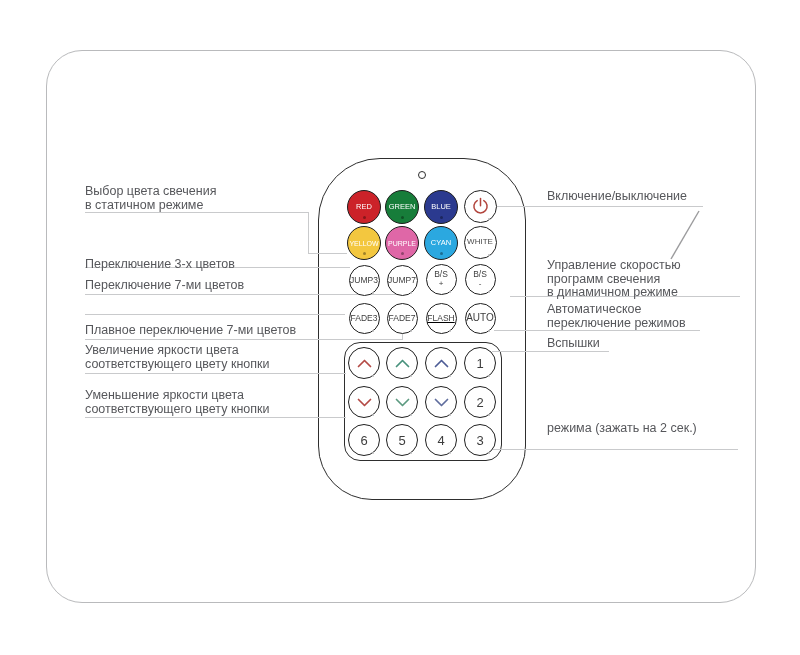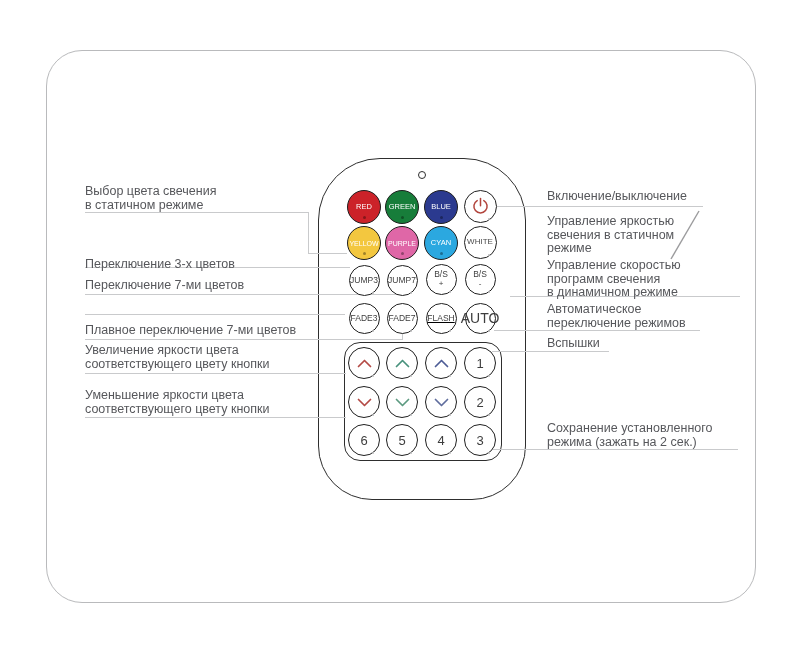--- a/index.html
+++ b/index.html
@@ -104,21 +104,21 @@
       <div class="btn dot-out" style="left: 348.5px; top: 302.5px; width: 31px; height: 31px;">
         <span class="blabel" style="font-size: 8.5px;">FADE3</span>
       </div>
       <div class="btn dot-out" style="left: 386.5px; top: 302.5px; width: 31px; height: 31px;">
         <span class="blabel" style="font-size: 8.5px;">FADE7</span>
       </div>
       <div class="btn dot-out" style="left: 425.5px; top: 302.5px; width: 31px; height: 31px; text-decoration: underline;">
         <span class="blabel" style="font-size: 8.5px;">FLASH</span>
       </div>
       <div class="btn dot-out" style="left: 464.5px; top: 302.5px; width: 31px; height: 31px;">
-        <span class="blabel" style="font-size: 14px;">AUTO</span>
+        <span class="blabel" style="font-size: 10px;">AUTO</span>
       </div>
       <div class="btn dot-out" style="left: 348px; top: 347px; width: 32px; height: 32px;">
         <span class="glyph">
           <svg width="17" height="11" viewBox="0 0 17 11">
             <polyline points="2.5,8.5 8.5,2.5 14.5,8.5" fill="none" stroke="#b44a45" stroke-width="1.7" stroke-linejoin="round" stroke-linecap="round"></polyline>
           </svg>
         </span>
       </div>
       <div class="btn dot-out" style="left: 386px; top: 347px; width: 32px; height: 32px;">
         <span class="glyph">
@@ -192,36 +192,30 @@
     <div>Увеличение яркости цвета</div>
     <div>соответствующего цвету кнопки</div>
   </div>
   <div class="lbl" style="left:85px;top:389px;">
     <div>Уменьшение яркости цвета</div>
     <div>соответствующего цвету кнопки</div>
   </div>
 
   <div class="lbl" style="left:547px;top:190px;">
     <div>Включение/выключение</div>
-  </div>
-  <div class="lbl" style="left:547px;top:215px;">
-    <div>Управление яркостью</div>
-    <div>свечения в статичном</div>
-    <div>режиме</div>
   </div>
   <div class="lbl" style="left:547px;top:303px;">
     <div>Автоматическое</div>
     <div>переключение режимов</div>
   </div>
   <div class="lbl" style="left:547px;top:259px;">
     <div>Управление скоростью</div>
     <div>программ свечения</div>
     <div>в динамичном режиме</div>
   </div>
   <div class="lbl" style="left:547px;top:337px;">
     <div>Вспышки</div>
   </div>
   <div class="lbl" style="left:547px;top:422px;">
-    <div>Сохранение установленного</div>
     <div>режима (зажать на 2 сек.)</div>
   </div>
 
 </div>
 
 </body></html>

